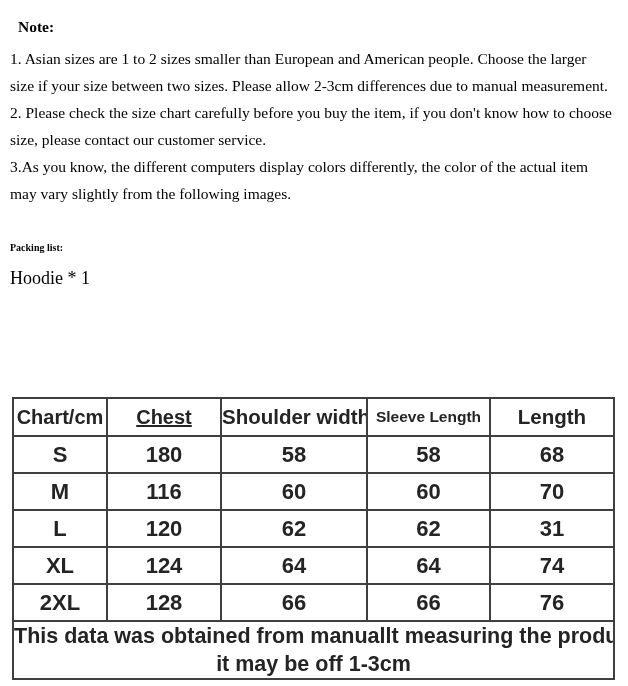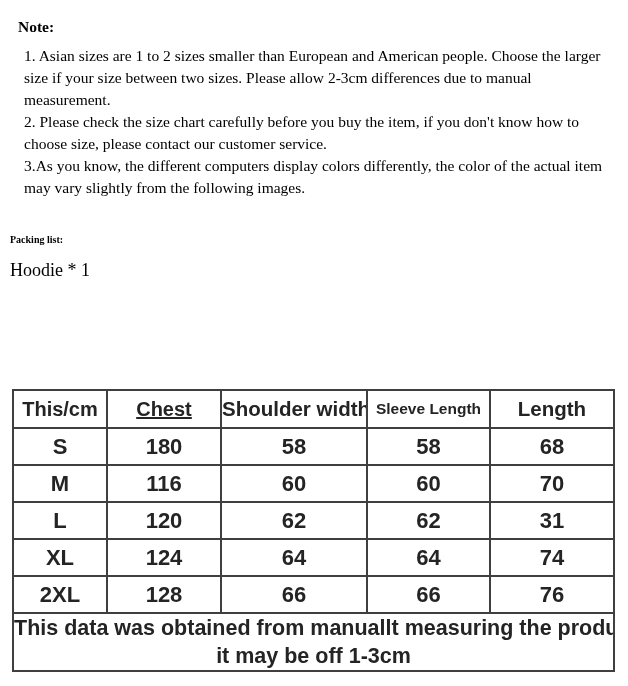--- a/index.html
+++ b/index.html
@@ -15,21 +15,21 @@
 
   
   .text-block { padding-left: 10px; padding-right: 8px; }
   .notes-heading {
     margin: 8px; padding-top: 8px;
     font-weight: bold; font-size: 15.5px; line-height: 21px;
   }
   .notes-body { margin-top: 6px; width: 604px; }
   .note-item {
     display: block;
-    font-size: 15.5px; line-height: 22px; margin-left: 14px;
+    font-size: 15.5px; line-height: 27px;
   }
   .packing-heading {
     margin-top: 30px;
     font-weight: bold; font-size: 10px; line-height: 21px;
   }
   .packing-item {
     margin-top: 0;
     font-size: 18px; line-height: 21px;
   }
 
@@ -82,21 +82,21 @@
   <table class="size-chart">
     <colgroup>
       <col style="width:94px">
         <col style="width:114px">
         <col style="width:146px">
         <col style="width:123px">
         <col style="width:124px">
     </colgroup>
     <tbody>
       <tr class="header-row">
-        <th class="col-size">This/cm</th>
+        <th class="col-size">Chart/cm</th>
         <th class="col-chest">Chest</th>
         <th class="col-shoulder">Shoulder width</th>
         <th class="col-sleeve">Sleeve Length</th>
         <th class="col-length">Length</th>
       </tr>
       <tr class="data-row">
         <td>S</td>
         <td>180</td>
         <td>58</td>
         <td>58</td>

